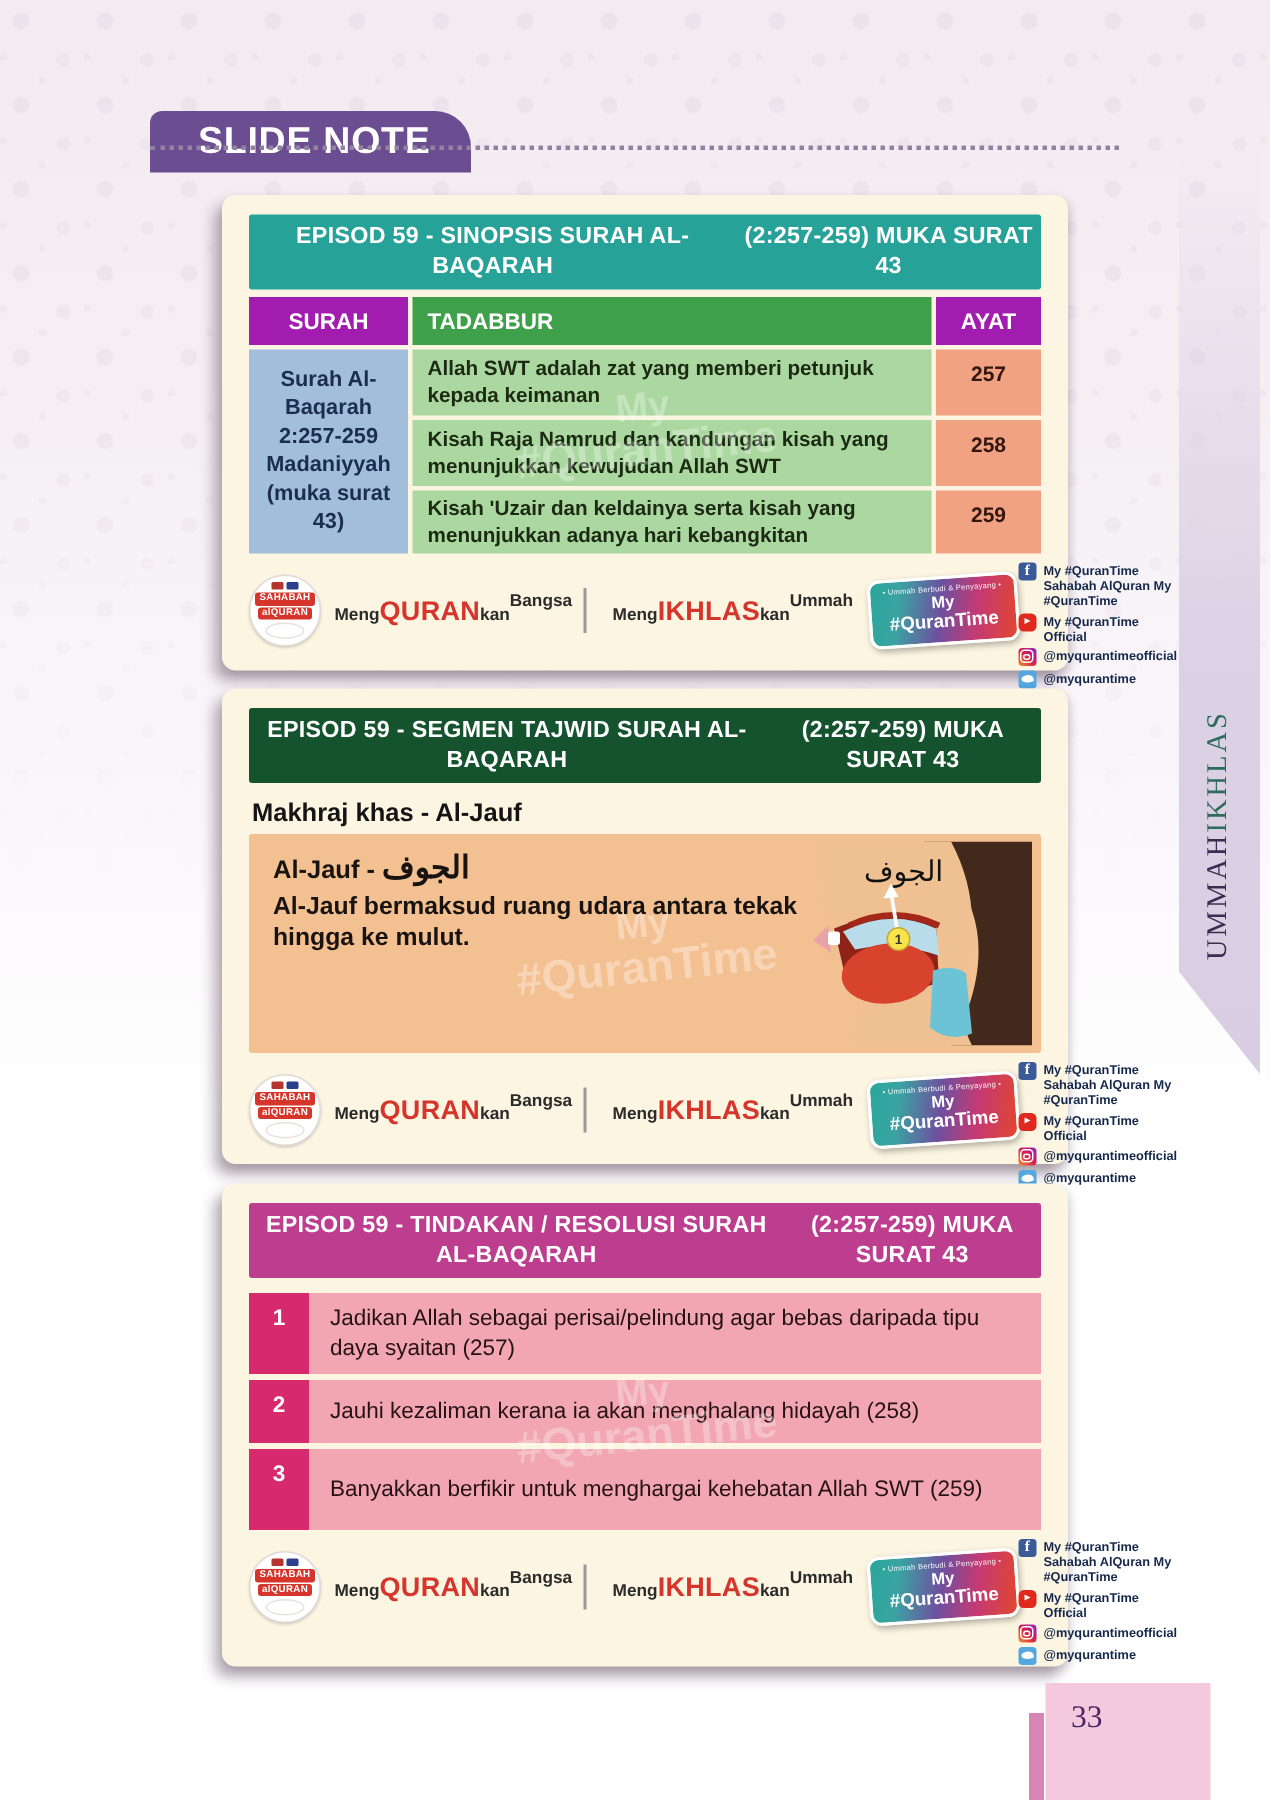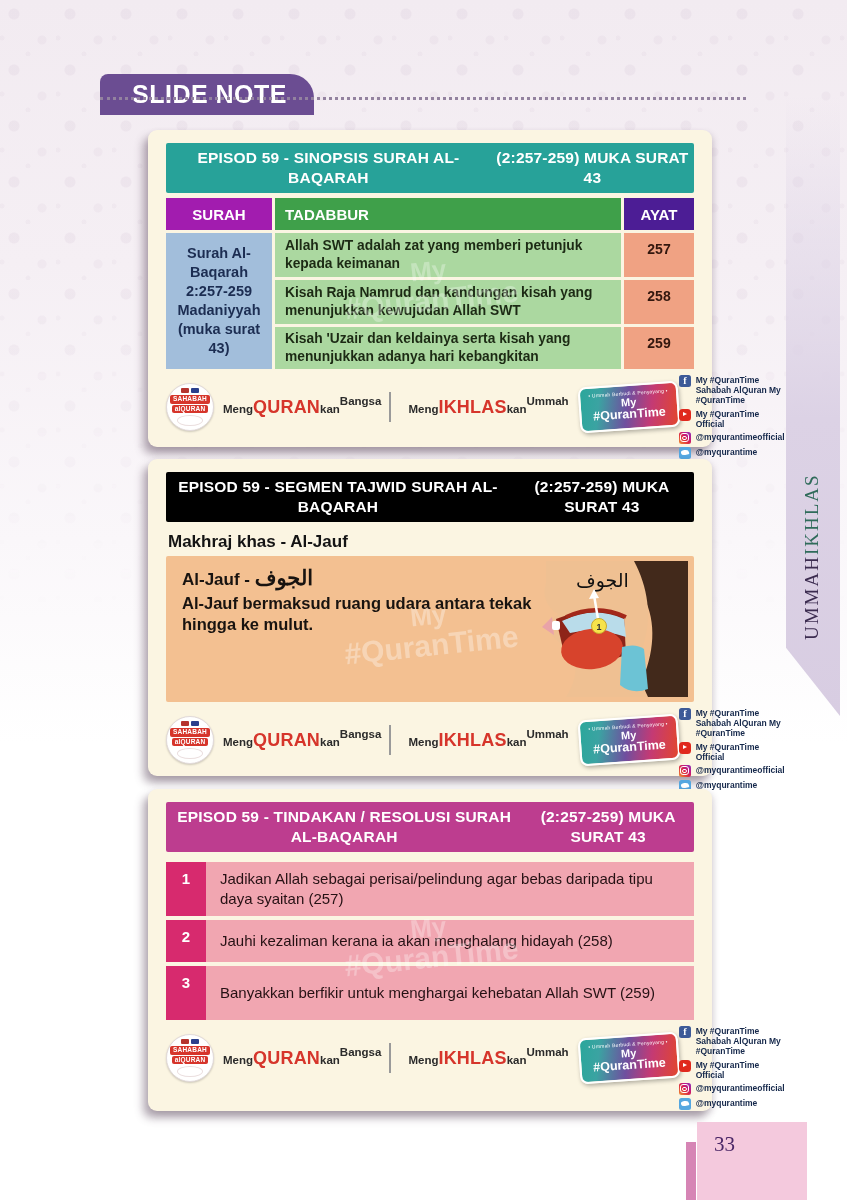--- a/index.html
+++ b/index.html
@@ -38,29 +38,29 @@
   .card { position:absolute; left:148px; width:564px; background:#fbf5e2; border-radius:9px;
     box-shadow:-5px 7px 9px rgba(84,62,84,.42), 2px 3px 6px rgba(84,62,84,.18);
     padding:13px 18px 0; box-sizing:border-box; }
   #card1 { top:130px; height:317px; }
   #card2 { top:459px; height:317px; }
   #card3 { top:789px; height:322px; }
   .card-head { height:50px; border-radius:2px; color:#fff; font-weight:bold; font-size:15.5px;
     line-height:1.32; display:flex; flex-direction:row; align-items:center; justify-content:center;
     text-align:center; letter-spacing:.2px; }
   #card1 .card-head { background:#27a299; }
-  #card2 .card-head { background:#000000;align-items:center; }
+  #card2 .card-head { background:#14532d;align-items:center; }
   #card3 .card-head { background:#bd3d8f; }
   
   .syn-table { display:grid; grid-template-columns:106px 1fr 70px;
     grid-template-rows:32px 44px 44px 42px; gap:3px; margin-top:5px; position:relative; }
   .th { color:#fff; font-weight:bold; font-size:15px; display:flex; align-items:center; }
   .th-surah { background:#a21caf; justify-content:center; }
   .th-tad   { background:#3fa04a; padding-left:10px; }
-  .th-ayat  { background:#4c1d95; justify-content:center; }
+  .th-ayat  { background:#a21caf; justify-content:center; }
   .td-surah { grid-row:2/5; background:#a2bedb; color:#1c2d52; font-weight:bold; font-size:14.5px;
     text-align:center; display:flex; align-items:center; justify-content:center; line-height:1.3; padding:0 8px; }
   .td-tad { background:#abd8a0; color:#1c2a14; font-weight:bold; font-size:13.8px; line-height:1.3;
     padding:5px 10px; display:flex; align-items:center; }
   .td-ayat { background:#f0a283; color:#33170e; font-weight:bold; font-size:14px;
     display:flex; justify-content:center; align-items:flex-start; padding-top:8px; }
   
   .subtitle { margin-top:6px; height:28px; font-size:17px; font-weight:bold; color:#141414;
     display:flex; align-items:center; padding-left:2px; }
   .jauf-panel { height:146px; background:#f3c091; position:relative; border-radius:2px; overflow:hidden; }

